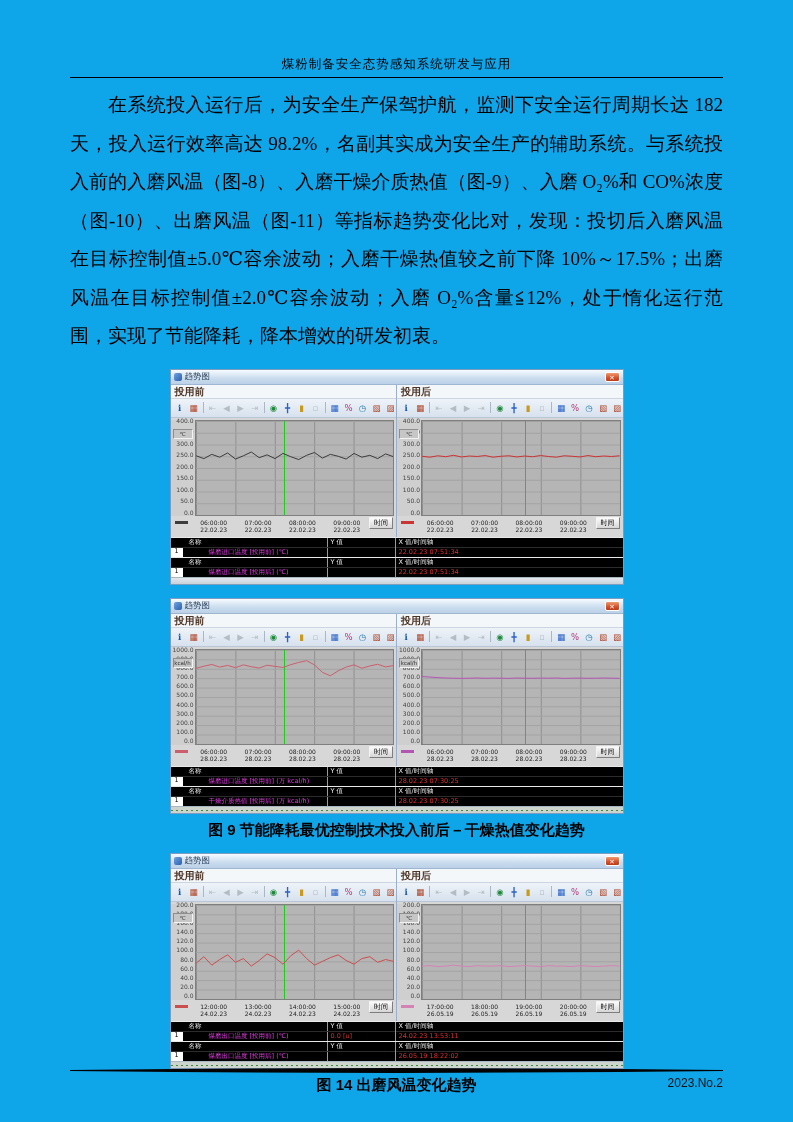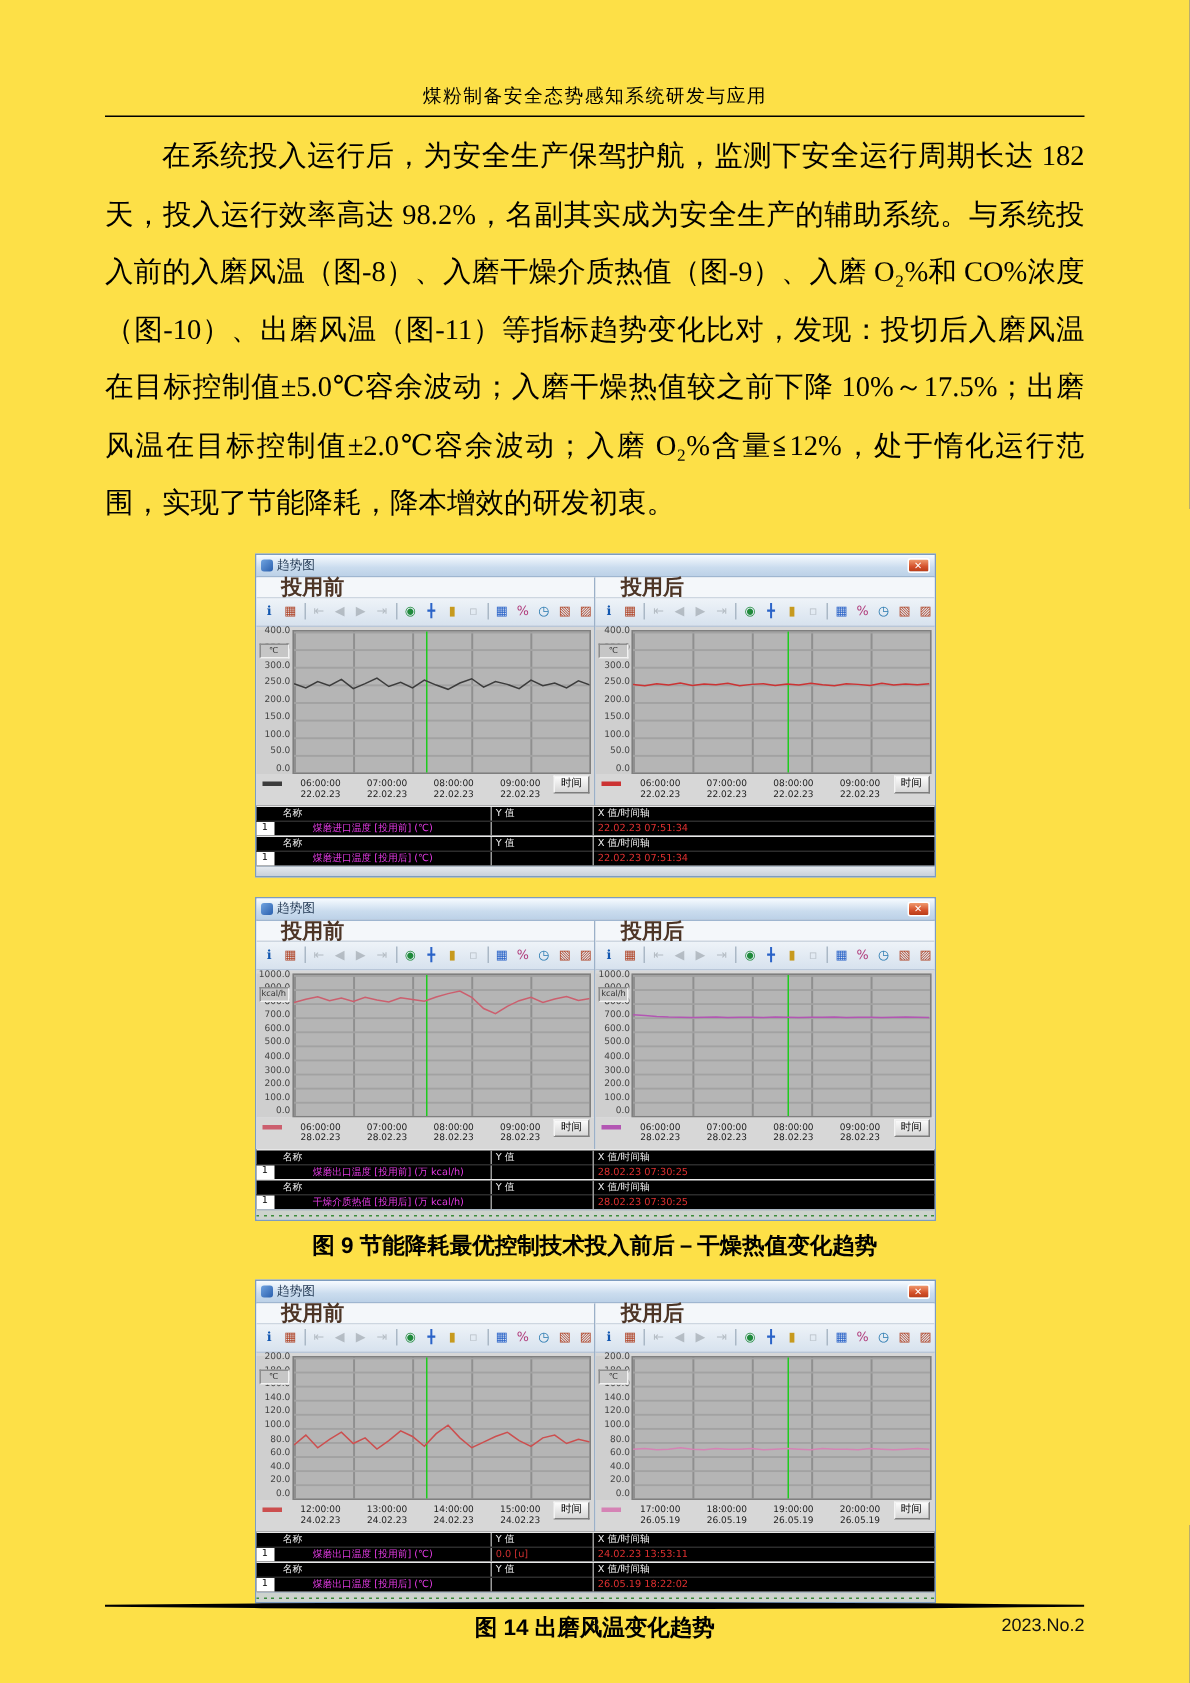--- a/index.html
+++ b/index.html
@@ -1,16 +1,16 @@
 <!DOCTYPE html>
 <html><head>
 <meta charset="utf-8">
 <style>
   html,body{margin:0;padding:0;background:#888;}
-  .page{position:relative;width:793px;height:1122px;margin:0 auto;background:#fde047;
+  .page{position:relative;width:793px;height:1122px;margin:0 auto;background:#0ea5e9;
         font-family:"Liberation Serif","DejaVu Serif",serif;color:#111;overflow:hidden;box-sizing:border-box;}
 
   
   .runhead{padding-top:56px;margin:0 70px;text-align:center;font-size:12.5px;letter-spacing:1px;color:#000;}
   .runhead-rule{margin:4px 70px 0;border-bottom:1.6px solid #000;}
 
   
   .para{margin:8px 70px 0;font-size:19px;line-height:38.5px;text-align:justify;text-indent:2em;color:#000;}
 
   
@@ -20,22 +20,22 @@
             background:linear-gradient(#f7fbff,#cadcee 60%,#bcd1e7);border-bottom:1px solid #9fb6d0;}
   .title-icon{width:8px;height:8px;border-radius:2px;background:linear-gradient(135deg,#6fa3e0,#2a5fae);margin-right:3px;flex:0 0 auto;}
   .title-text{font-family:"Liberation Sans",sans-serif;font-size:8.5px;color:#243a55;flex:1 1 auto;}
   .close-btn{width:15px;height:10px;border:1px solid #fff;border-radius:2px;
              background:linear-gradient(#f09a6e,#d4512b 60%,#b93c18);color:#fff;font-size:6.5px;line-height:9px;
              text-align:center;font-family:"Liberation Sans",sans-serif;cursor:pointer;padding:0;}
   .panels{display:flex;background:#e9edf2;}
   .panel{flex:1 1 50%;min-width:0;}
   .panel.left{border-right:1px solid #9bb0c8;}
   .panel-label{height:13px;background:#f4f7fa;border-bottom:1px solid #cdd6e0;
-               font-family:"Liberation Sans",sans-serif;font-weight:bold;font-size:14px;line-height:13px;
-               padding-left:17px;color:#4d3526;}
+               font-family:"Liberation Sans",sans-serif;font-weight:bold;font-size:10px;line-height:13px;
+               padding-left:4px;color:#4d3526;}
   .toolbar{height:16px;display:flex;align-items:center;padding:1px 1px 1px 2px;
            background:linear-gradient(#eef3f8,#d7e2ee);border-bottom:1px solid #b8c6d8;overflow:hidden;}
   .ti{width:12px;height:12px;flex:0 0 auto;font-size:8.5px;line-height:12px;text-align:center;
       font-family:"DejaVu Sans",sans-serif;border:1px solid transparent;border-radius:2px;}
   .ti.dis{opacity:.55;}
   .tsep{width:1px;height:11px;background:#aab8c6;margin:0 2px;flex:0 0 auto;}
   .chartrow{display:flex;height:96px;background:#d7d7d7;padding:2px 2px 0 0;}
   .yaxis{position:relative;width:24px;flex:0 0 auto;background:#cfcfcf;}
   .yticksbox{position:absolute;top:-2px;bottom:0;left:0;right:1px;display:flex;flex-direction:column;justify-content:space-between;}
   .ytick{font-family:"DejaVu Sans",sans-serif;font-size:6px;line-height:6px;color:#444;text-align:right;}
@@ -414,21 +414,21 @@
         </div>
       </div>
       <div class="ttable">
         <div class="thead">
           <span class="h-name">名称</span>
           <span class="h-y">Y 值</span>
           <span class="h-x">X 值/时间轴</span>
         </div>
         <div class="trow">
           <span class="rn">1</span>
-          <span class="nm">煤磨出口温度 [投用前] (万 kcal/h)</span>
+          <span class="nm">煤磨进口温度 [投用前] (万 kcal/h)</span>
           <span class="yv"></span>
           <span class="xv">28.02.23 07:30:25</span>
         </div>
       </div>
       <div class="ttable">
         <div class="thead">
           <span class="h-name">名称</span>
           <span class="h-y">Y 值</span>
           <span class="h-x">X 值/时间轴</span>
         </div>

